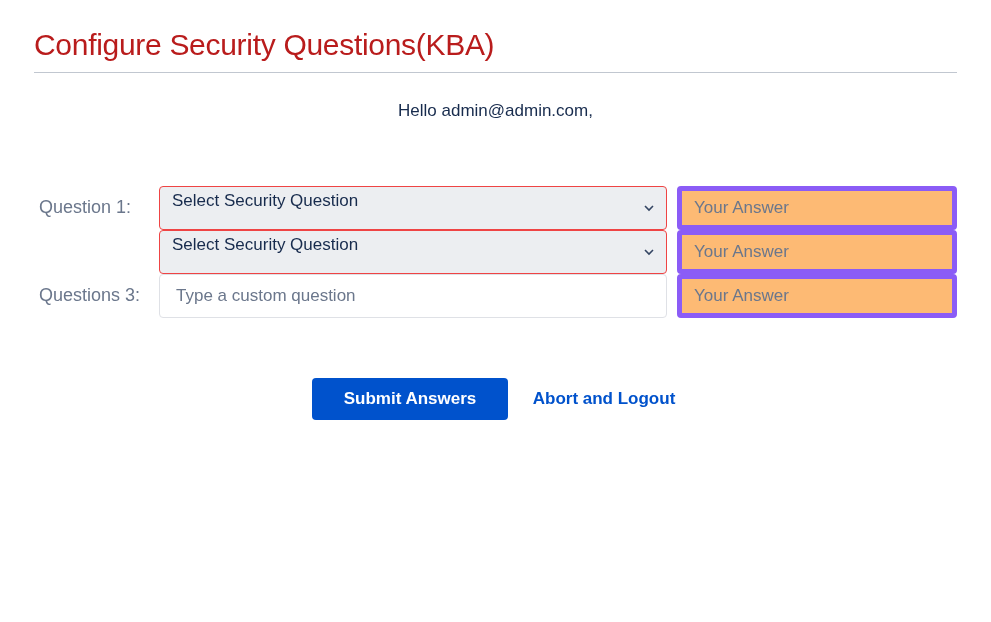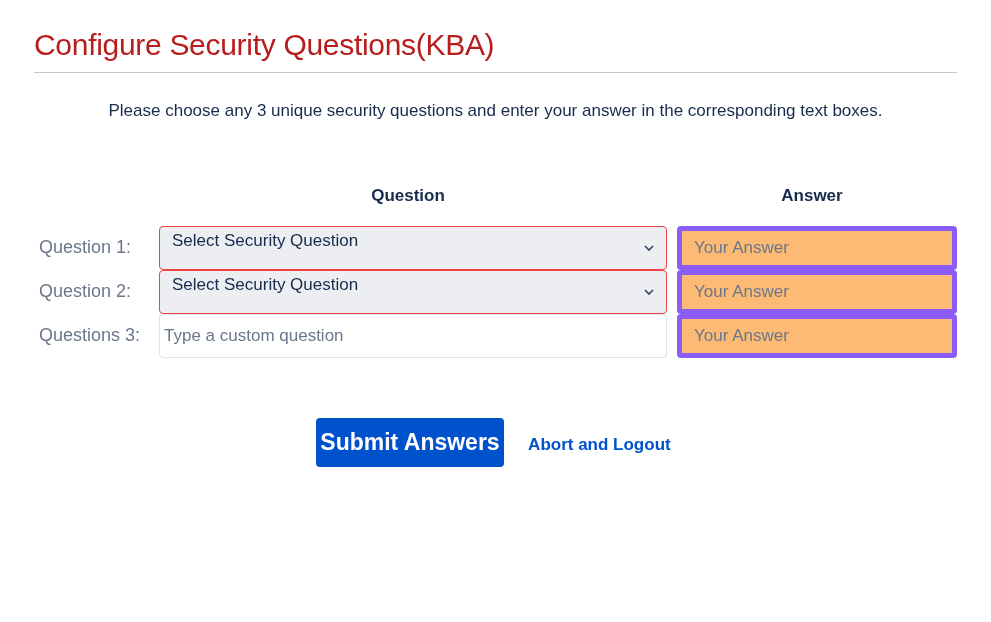--- a/index.html
+++ b/index.html
@@ -78,21 +78,21 @@
     position: absolute;
     right: 12px;
     top: 50%;
     transform: translateY(-50%);
     pointer-events: none;
   }
   .select-wrap .chevron svg { display:block; }
   .text-input {
     width: 508px;
     height: 44px;
-    padding: 0 4px;
+    padding: 0 16px;
     font-size: 17px;
     color: #172b4d;
     background: #ffffff;
     border: 1px solid #dfe1e6;
     border-radius: 4px;
   }
   .answer-input {
     width: 280px;
     height: 44px;
     margin-left: 10px;
@@ -106,23 +106,23 @@
   .text-input::placeholder,
   .answer-input::placeholder { color: #6b778c; }
   .actions {
     text-align: center;
     margin-top: 60px;
   }
   .btn-primary {
     display: inline-block;
     background: #0052cc;
     color: #ffffff;
-    font-size: 23px;
+    font-size: 17px;
     font-weight: 700;
-    padding: 11px 4px;
+    padding: 11px 32px;
     border: none;
     border-radius: 4px;
     cursor: pointer;
   }
   .btn-link {
     display: inline-block;
     background: transparent;
     border: none;
     color: #0052cc;
     font-size: 17px;
@@ -134,46 +134,40 @@
 </style>
 </head>
 <body>
 
 <div class="container">
 
   <h1 class="page-title">Configure Security Questions(KBA)</h1>
   <hr class="title-rule">
 
   <div class="intro">
-    <div>Please choose any 3 unique security questions and enter your answer in the corresponding text boxes.</div>
+    <div class="greeting">Hello admin@admin.com,</div>
   </div>
 
-  <div class="headers">
-    <div class="col-label"></div>
-    <div class="col-question">Question</div>
-    <div class="col-answer">Answer</div>
-  </div>
 
   <div class="row">
     <div class="row-label">Question 1:</div>
     <div class="select-wrap">
       <select>
         <option>Select Security Question</option>
       </select>
       <span class="chevron">
         <svg width="12" height="12" viewBox="0 0 12 12">
             <path d="M2 4 L6 8 L10 4" fill="none" stroke="#344563" stroke-width="1.6"></path>
           </svg>
       </span>
     </div>
     <input class="answer-input" type="text" placeholder="Your Answer" style="">
   </div>
 
   <div class="row">
-    <div class="row-label">Question 2:</div>
     <div class="select-wrap">
       <select>
         <option>Select Security Question</option>
       </select>
       <span class="chevron">
         <svg width="12" height="12" viewBox="0 0 12 12">
             <path d="M2 4 L6 8 L10 4" fill="none" stroke="#344563" stroke-width="1.6"></path>
           </svg>
       </span>
     </div>

